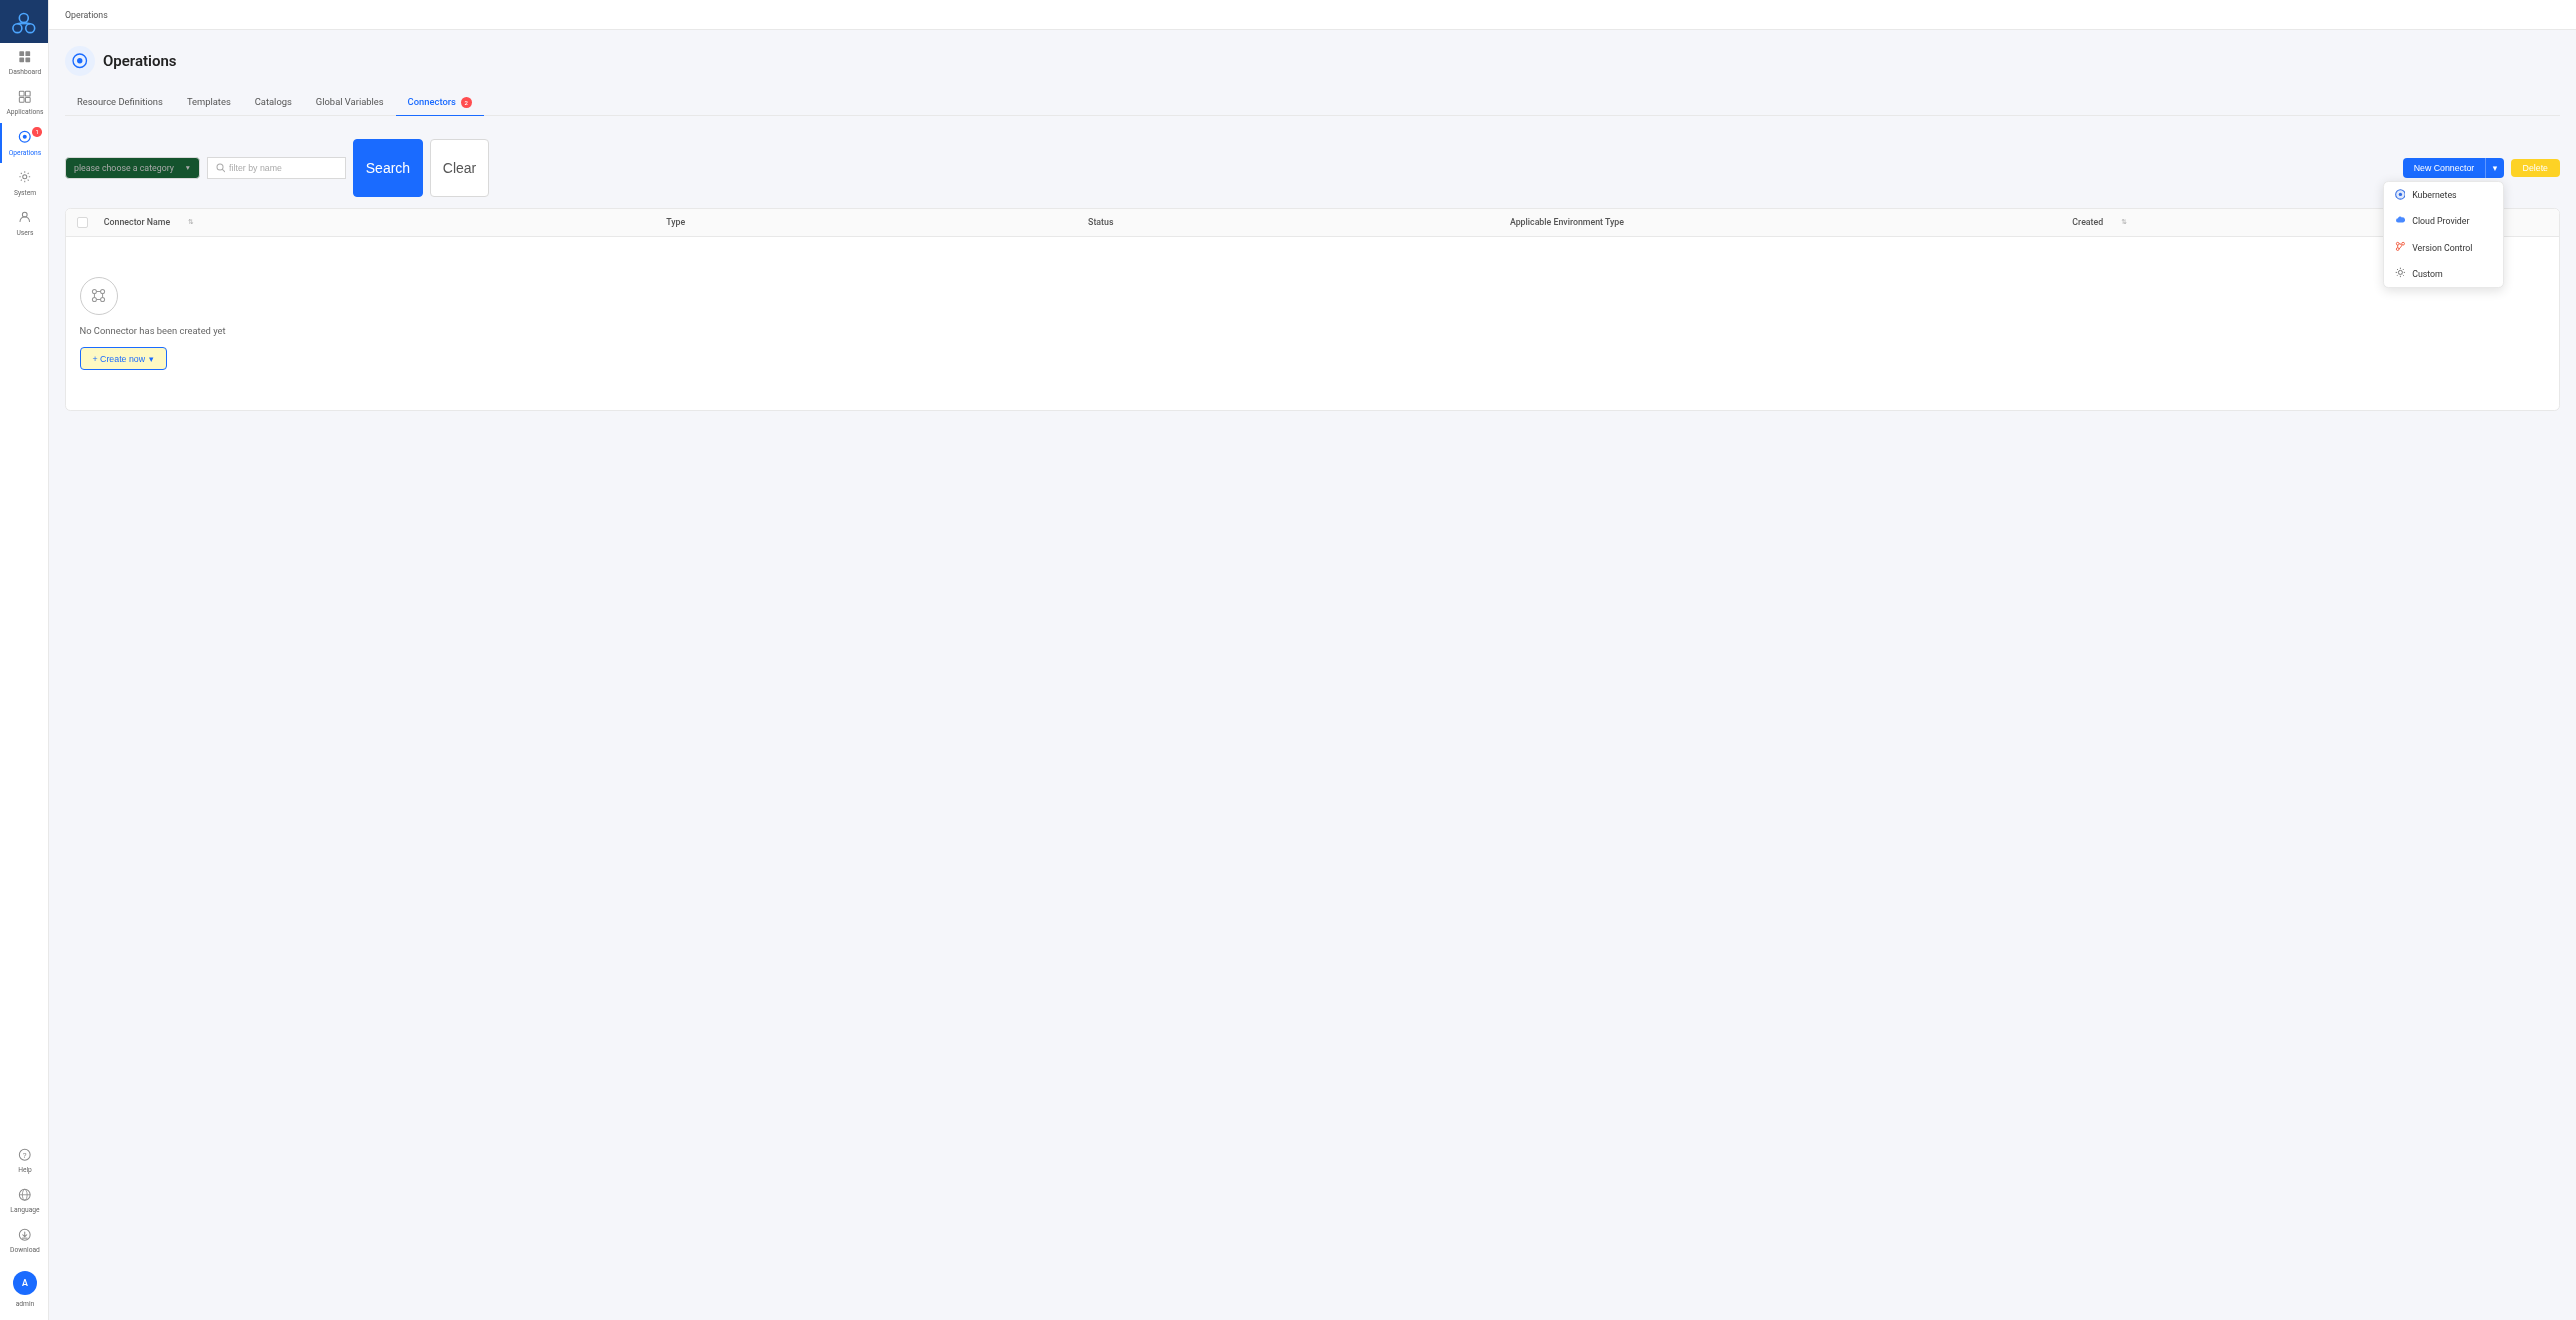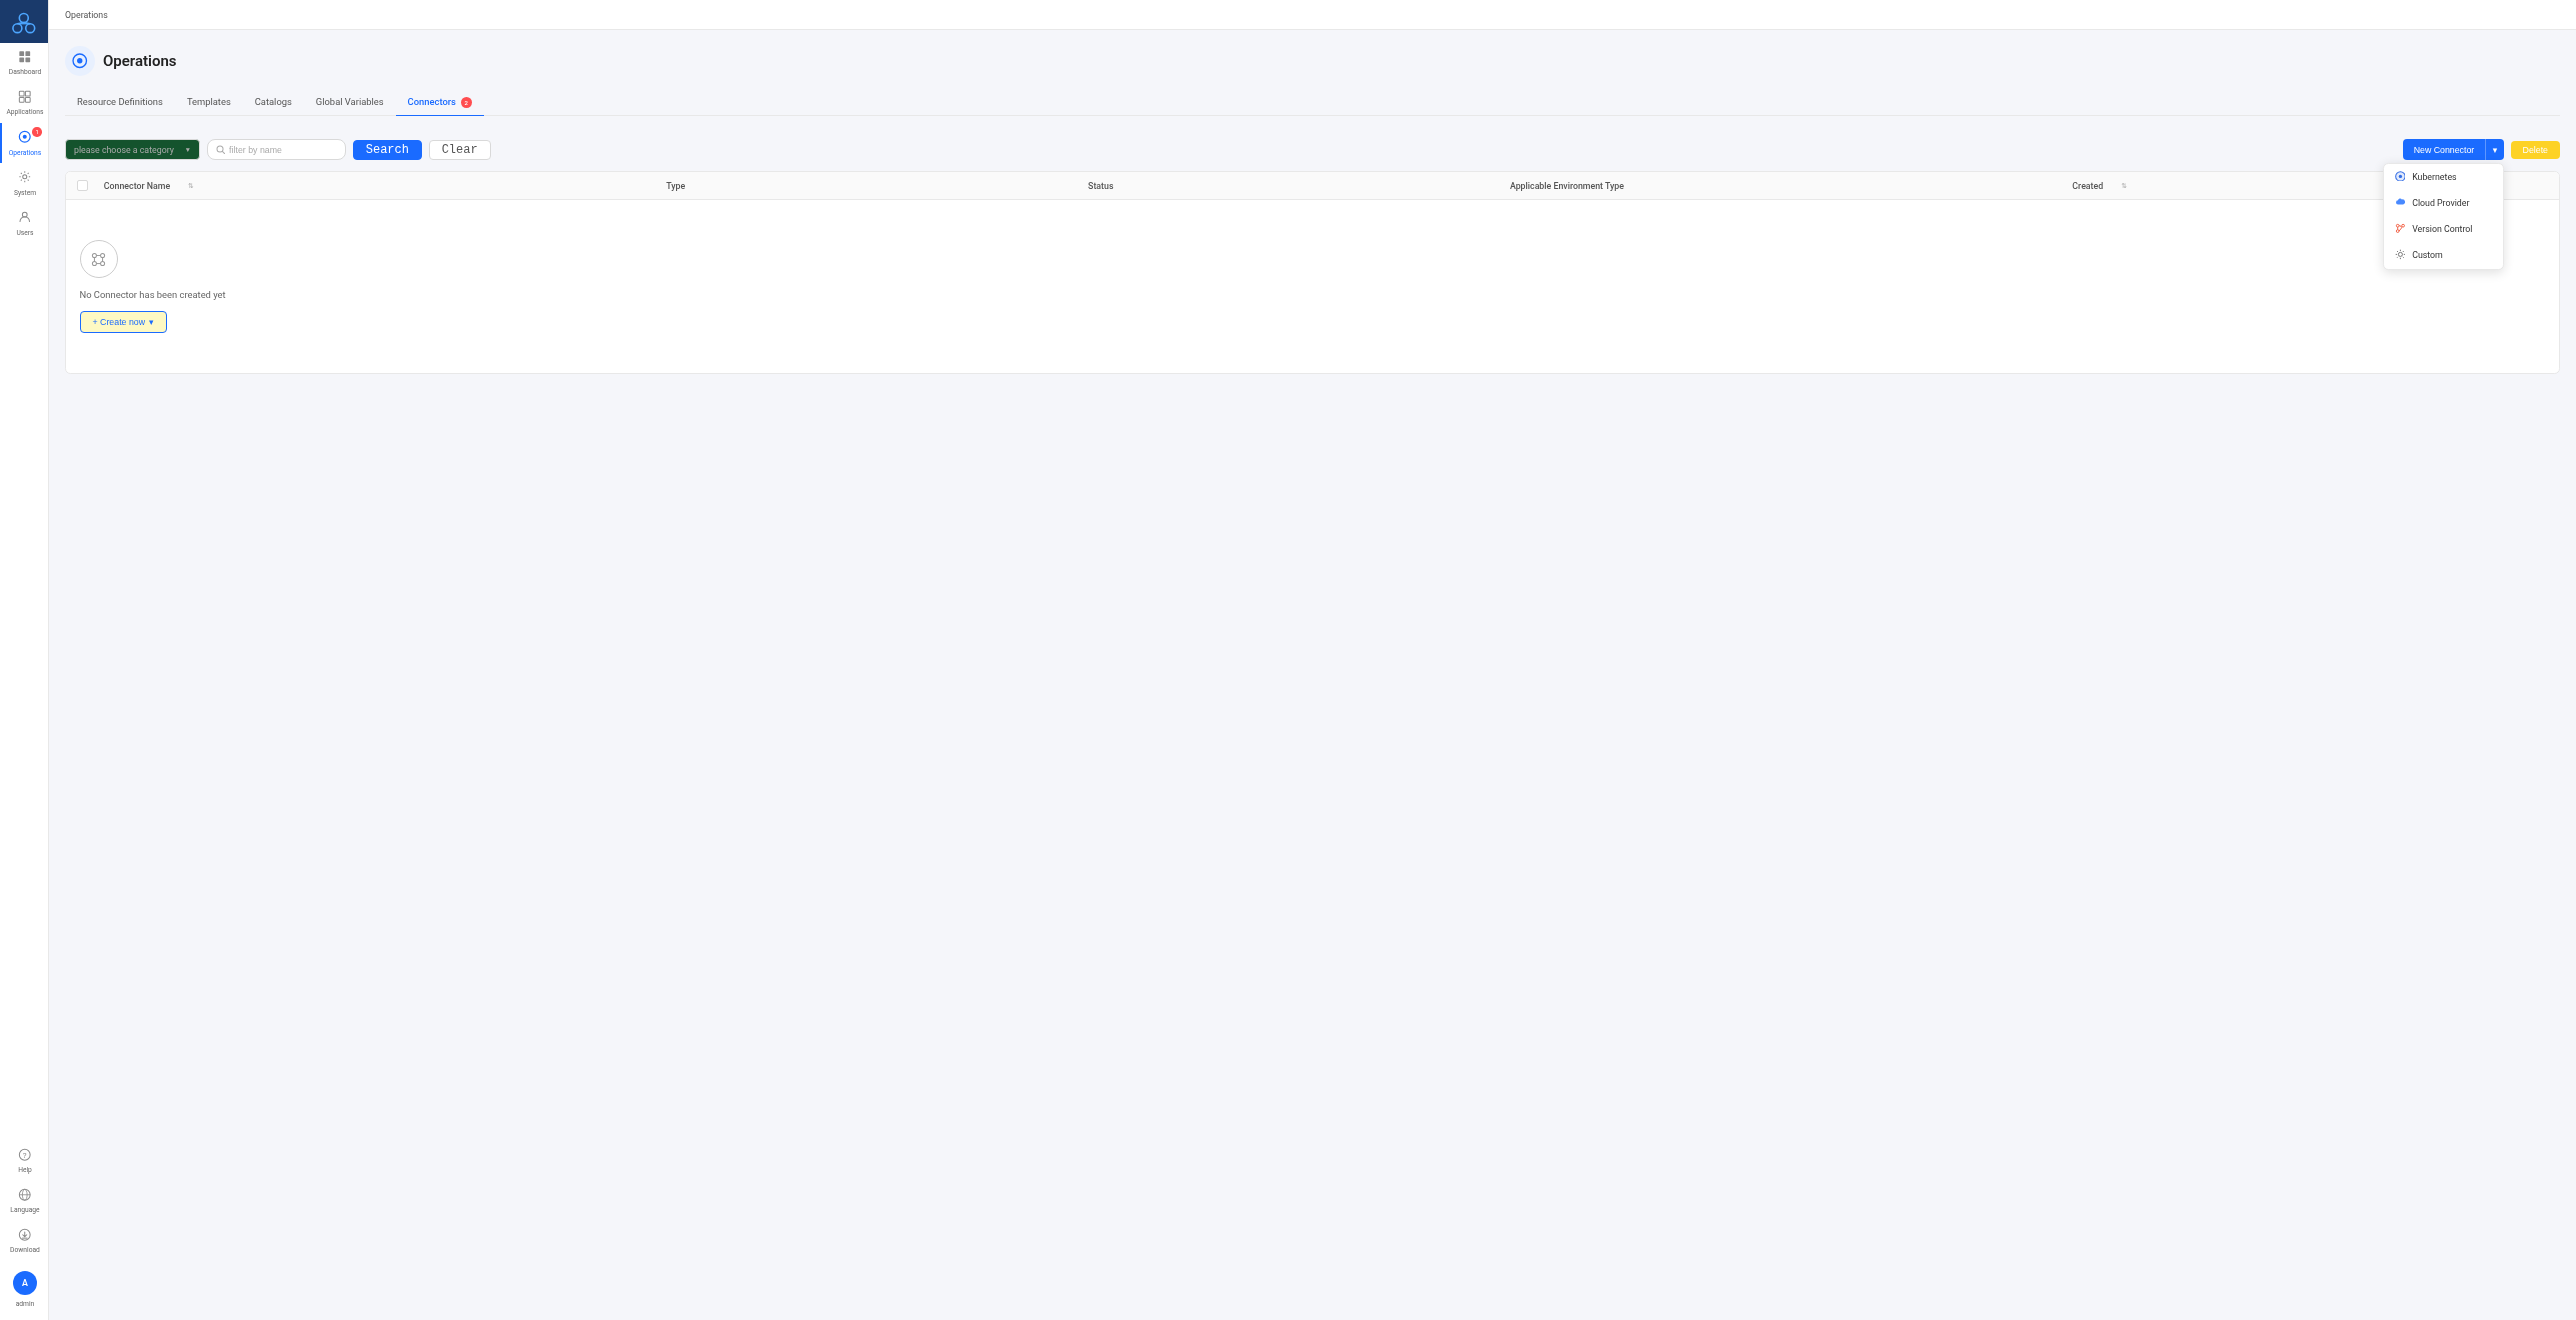--- a/index.html
+++ b/index.html
@@ -166,43 +166,42 @@
       font-size: 8.8px;
       color: #aaa;
       cursor: pointer;
       min-width: 135px;
     }
     .category-select .chevron { color: #aaa; font-size: 6.7px; margin-left: auto; }
     .search-box {
       display: flex;
       align-items: center;
       border: 0.7px solid #d9d9d9;
-      border-radius: 8px;
+      border-radius: 0;
       padding: 4.7px 8px;
       background: #fff;
       gap: 4px;
       min-width: 135px;
     }
     .search-box input {
       border: none;
       outline: none;
       font-size: 8.8px;
       color: #333;
       background: transparent;
       width: 108px;
     }
     .search-box input::placeholder { color: #aaa; }
     .btn {
-      padding: 2px 12px;
+      padding: 20px 12px;
       border-radius: 4px;
-      font-size: 12px;
+      font-size: 14px;
       cursor: pointer;
       border: 0.7px solid transparent;
       font-weight: 500;
-      font-family: Liberation Mono, monospace;
     }
     .btn-primary { background: #1a6bff; color: #fff; border-color: #1a6bff; }
     .btn-default { background: #fff; color: #555; border-color: #d9d9d9; }
     .toolbar-spacer { flex: 1; }
     .btn-new-connector {
       display: flex;
       align-items: center;
       gap: 0;
       border-radius: 4px;
       overflow: visible;

